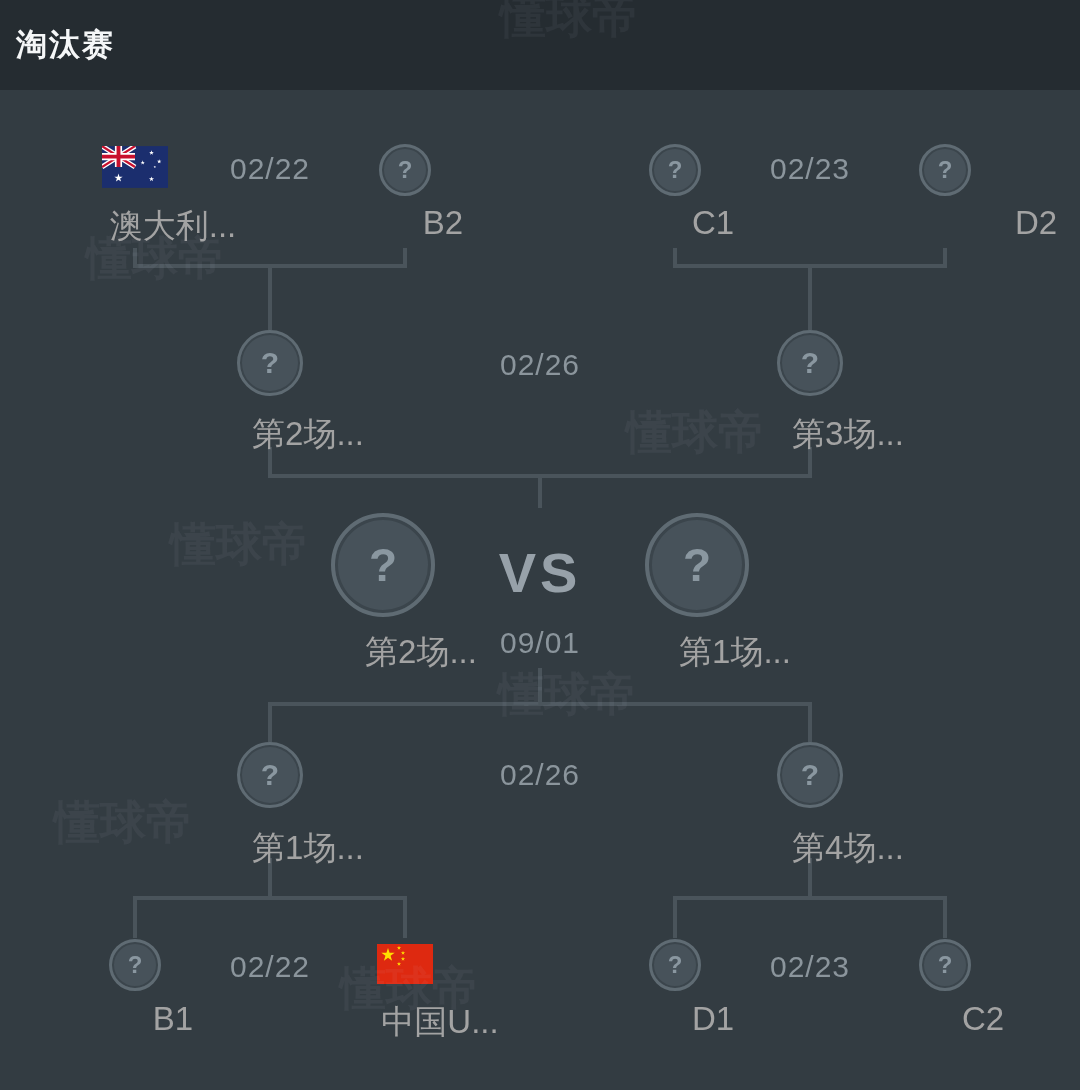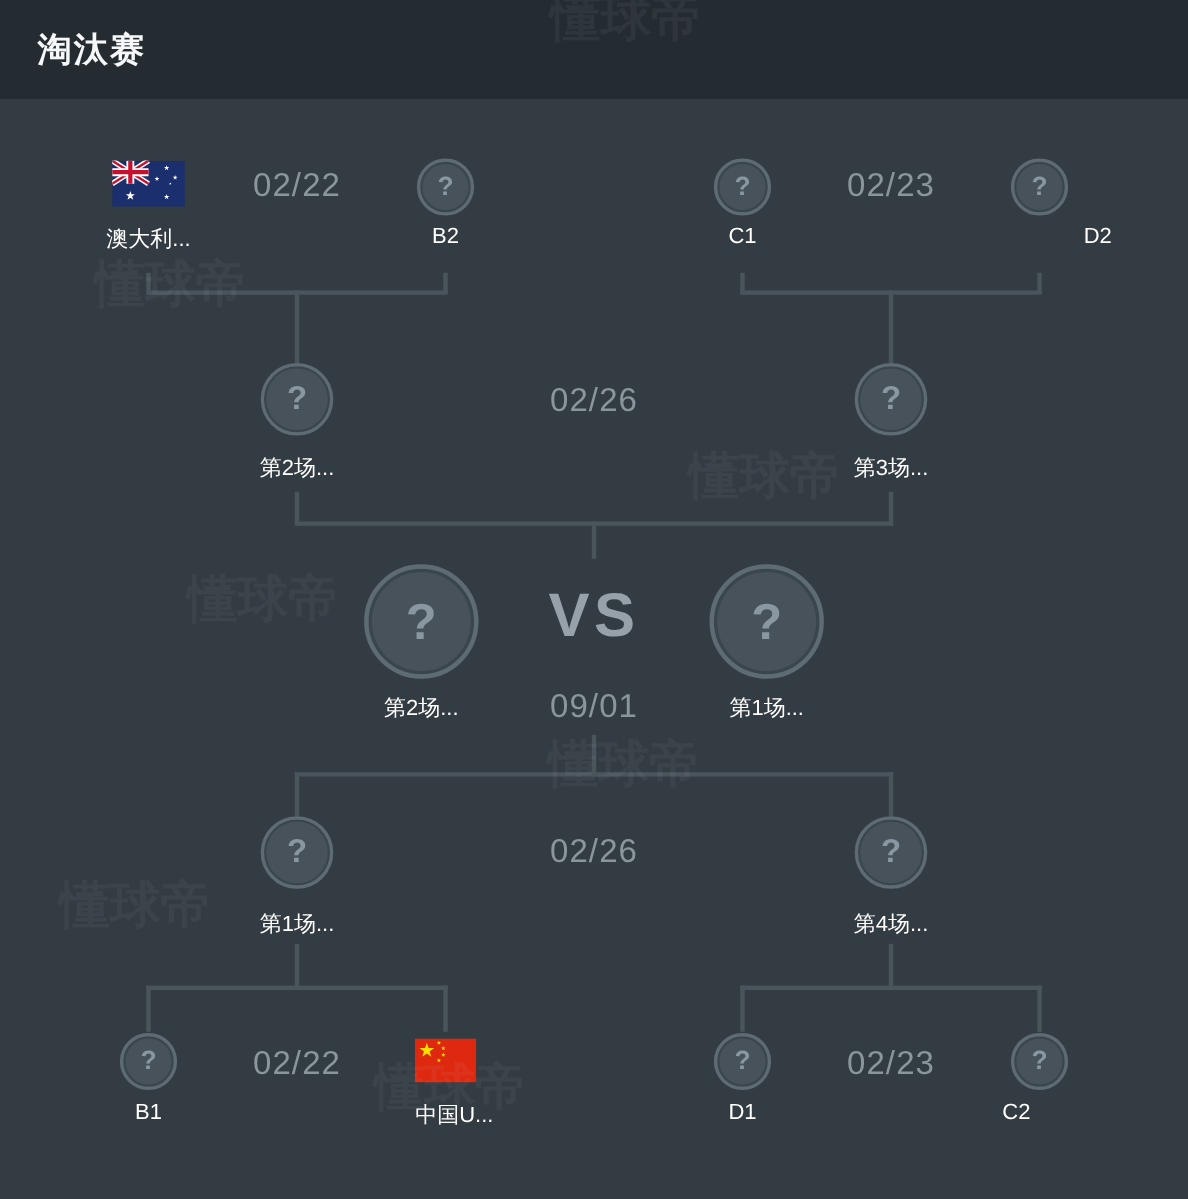--- a/index.html
+++ b/index.html
@@ -7,21 +7,21 @@
   body {
     background:#333c42;
     font-family:"Liberation Sans","DejaVu Sans",sans-serif;
     overflow:hidden;
   }
   .stage { position:relative; width:1080px; height:1090px; background:#333c42; }
 
   .header {
     position:absolute; left:0; top:0; width:1080px; height:90px;
     background:#252c31; display:flex; align-items:center;
-    padding-left:34px; z-index:3;
+    padding-left:16px; z-index:3;
   }
   .header .title { color:#f5f7f8; font-size:31px; font-weight:bold; letter-spacing:2px; }
 
   .line { position:absolute; background:#4a545b; z-index:1; }
 
   .circle {
     position:absolute; border-radius:50%;
     background:#47525a; border:3px solid #5f6b73;
     box-shadow: inset 0 0 0 2px #3b454c;
     display:flex; align-items:center; justify-content:center;
@@ -36,21 +36,21 @@
   .md .q { font-size:30px; }
   .lg .q { font-size:46px; }
 
   .date {
     position:absolute; transform:translateX(-50%);
     color:#8b959c; font-size:30px; letter-spacing:1px;
     z-index:2; white-space:nowrap;
   }
   .lbl {
     position:absolute; transform:translateX(-50%);
-    color:#ffffff; font-size:20px; z-index:2; white-space:nowrap;
+    color:#a3a3a3; font-size:33px; z-index:2; white-space:nowrap;margin-left:38px;
   }
   .vs {
     position:absolute; transform:translateX(-50%);
     color:#97a1a9; font-size:56px; font-weight:bold; letter-spacing:4px; z-index:2;
   }
   .flag { position:absolute; z-index:2; cursor:pointer; line-height:0; }
 
   .wm {
     position:absolute; color:rgba(215,225,231,0.055);
     font-size:46px; font-weight:bold; z-index:4;
@@ -142,21 +142,21 @@
   <span class="date" style="left:540px;top:348px;">02/26</span>
   <div class="circle md" style="left:777px;top:330px;">
     <span class="q">?</span>
   </div>
   <span class="lbl" style="left:270px;top:412px;">第2场...</span>
   <span class="lbl" style="left:810px;top:412px;">第3场...</span>
 
   <div class="circle lg" style="left:331px;top:513px;">
     <span class="q">?</span>
   </div>
-  <span class="vs" style="left:540px;top:526px;">VS</span>
+  <span class="vs" style="left:540px;top:540px;">VS</span>
   <div class="circle lg" style="left:645px;top:513px;">
     <span class="q">?</span>
   </div>
   <span class="lbl" style="left:383px;top:630px;">第2场...</span>
   <span class="date" style="left:540px;top:626px;">09/01</span>
   <span class="lbl" style="left:697px;top:630px;">第1场...</span>
 
   <div class="circle md" style="left:237px;top:742px;">
     <span class="q">?</span>
   </div>
@@ -183,17 +183,17 @@
   </div>
   <div class="circle sm" style="left:649px;top:939px;">
     <span class="q">?</span>
   </div>
   <span class="date" style="left:810px;top:950px;">02/23</span>
   <div class="circle sm" style="left:919px;top:939px;">
     <span class="q">?</span>
   </div>
 
   <span class="lbl" style="left:135px;top:1000px;">B1</span>
-  <span class="lbl" style="left:413px;top:1000px;">中国U...</span>
+  <span class="lbl" style="left:402px;top:1000px;">中国U...</span>
   <span class="lbl" style="left:675px;top:1000px;">D1</span>
-  <span class="lbl" style="left:924px;top:1000px;">C2</span>
+  <span class="lbl" style="left:945px;top:1000px;">C2</span>
 
 </div>
 
 </body></html>

